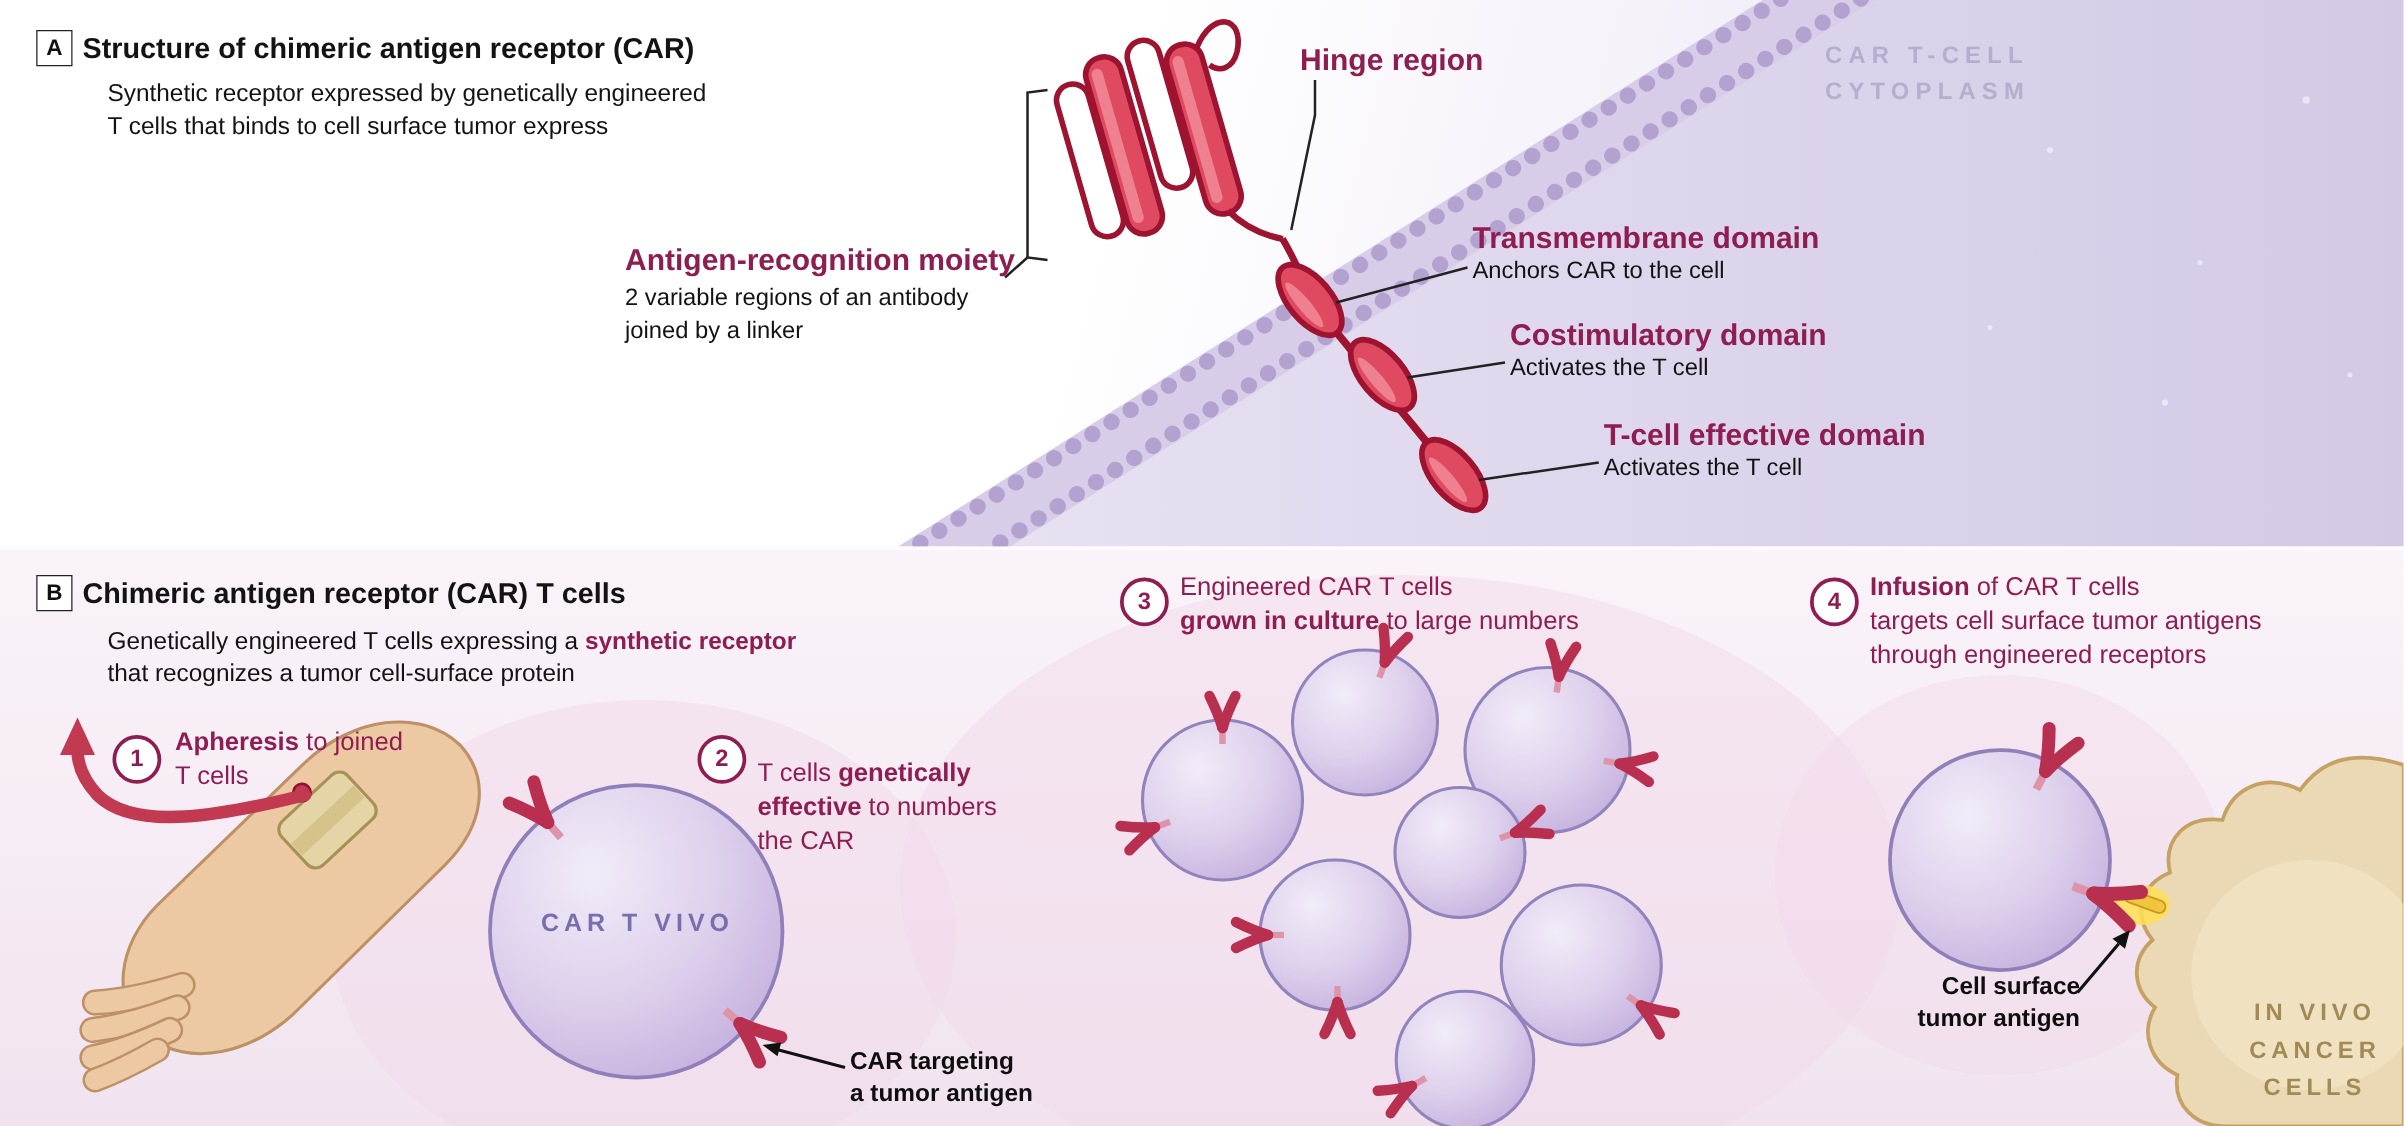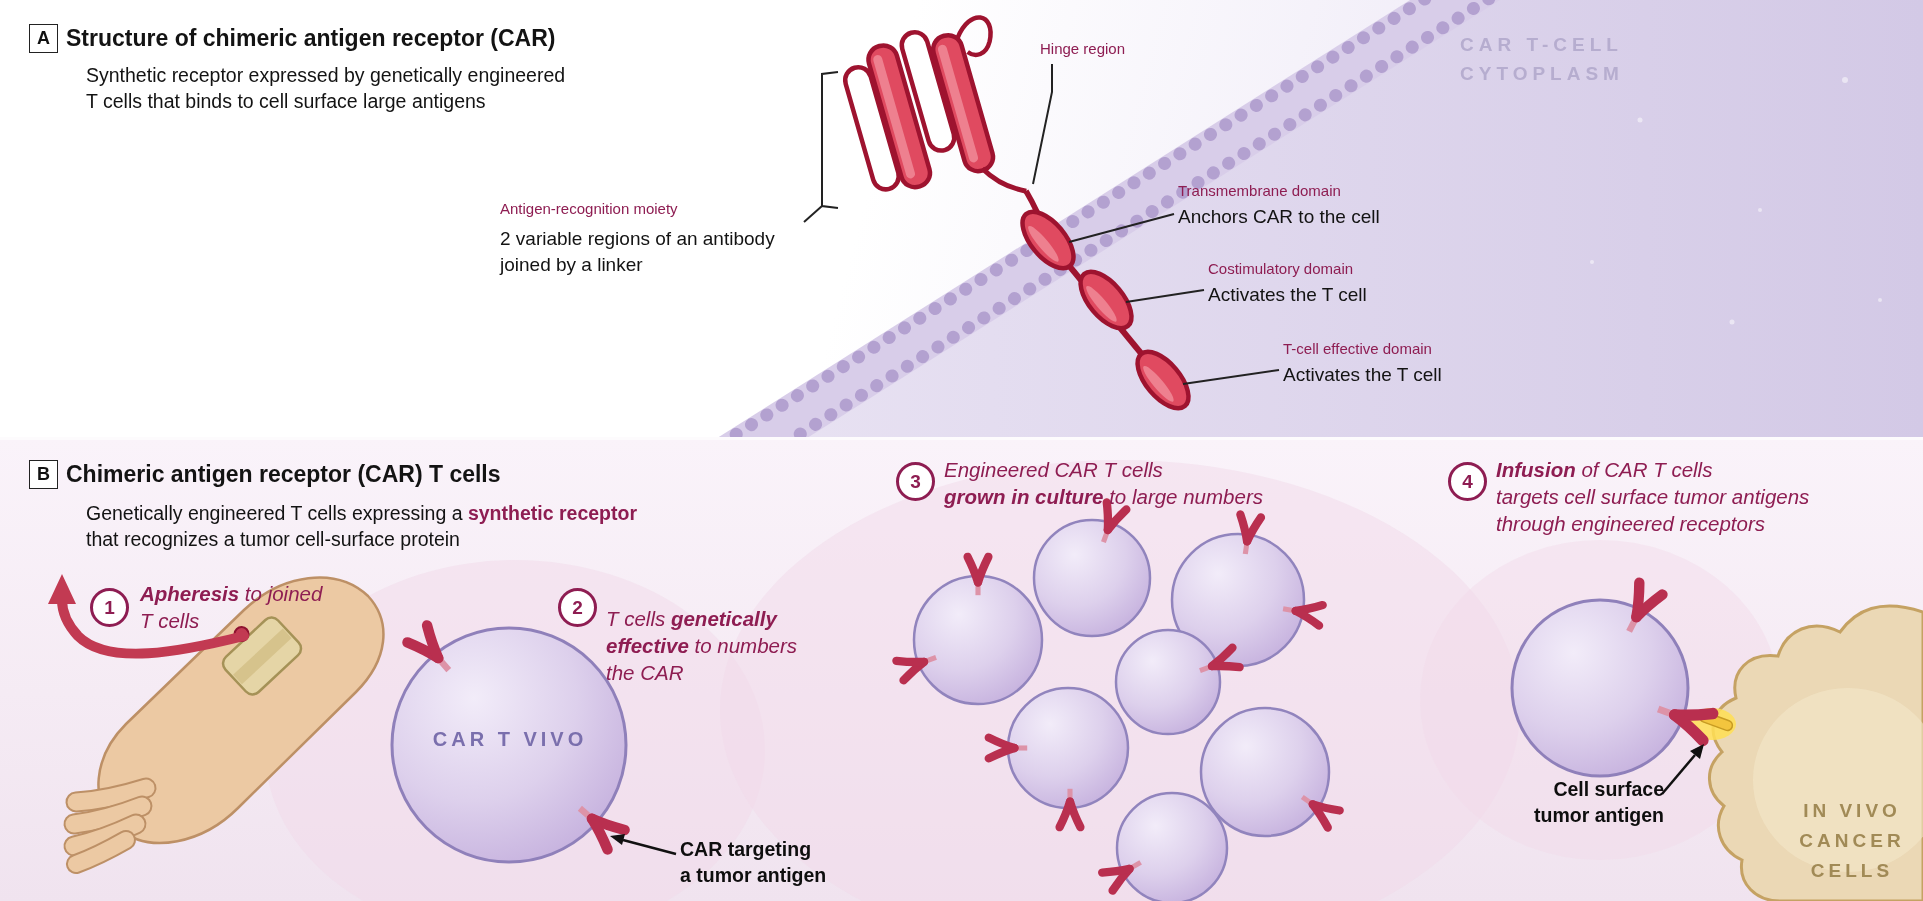--- a/index.html
+++ b/index.html
@@ -9,23 +9,23 @@
   .panelA-bg{position:absolute;left:0;top:0;width:1923px;height:437px;
              background:linear-gradient(105deg,#ffffff 45%,#f1edf8 72%,#e3dcf0 100%);}
   .panelB-bg{position:absolute;left:0;top:437px;width:1923px;height:464px;
              background:linear-gradient(180deg,#faf3fa 0%,#f5ebf4 55%,#f0e3ef 100%);
              border-top:3px solid #fdfbfd;box-sizing:border-box;}
   svg.scene{position:absolute;left:0;top:0;}
   .box{position:absolute;width:27px;height:27px;border:1.7px solid #222;background:#fff;
        color:#111;font-weight:bold;font-size:18px;display:flex;align-items:center;justify-content:center;}
   .h-title{position:absolute;font-size:23px;font-weight:bold;color:#131313;line-height:28px;}
   .body{position:absolute;font-size:19.5px;color:#131313;line-height:26px;}
-  .mh{font-size:15px;font-weight:normal;color:#8E1D52;line-height:26px;}
+  .mh{font-size:24px;font-weight:bold;color:#8E1D52;line-height:26px;}
   .sub{font-size:19px;color:#131313;line-height:26px;}
-  .step{position:absolute;font-size:20.5px;font-style:italic;color:#8E1D52;line-height:27px;}
+  .step{position:absolute;font-size:20.5px;color:#8E1D52;line-height:27px;}
   .step b{font-weight:bold;}
   .num{position:absolute;width:33px;height:33px;border:3px solid #8E1D52;border-radius:50%;
        background:#fff;color:#8E1D52;font-weight:bold;font-size:19px;
        display:flex;align-items:center;justify-content:center;box-sizing:content-box;}
   .callout{position:absolute;font-size:19.5px;font-weight:bold;color:#0e0e0e;line-height:26px;}
   .cyto{position:absolute;font-size:19px;font-weight:bold;color:#b6adcf;letter-spacing:5px;line-height:29px;}
   .invivo{position:absolute;font-size:19px;font-weight:bold;color:#a18a56;letter-spacing:4px;
           line-height:30px;text-align:center;}
   .cellname{position:absolute;font-size:20px;font-weight:bold;color:#7a6fad;letter-spacing:4px;text-align:center;}
   .maroon-inline{font-weight:bold;color:#8E1D52;}
@@ -192,21 +192,21 @@
         <line x1="1662" y1="794" x2="1695" y2="755" stroke="#111" stroke-width="2.5"></line>
         <polygon points="1704,744 1700,759 1690,751" fill="#111"></polygon>
       </g>
     </g>
   </svg>
 
   <div class="box" style="left:29px;top:24px;">A</div>
   <div class="h-title" style="left:66px;top:24px;">Structure of chimeric antigen receptor (CAR)</div>
   <div class="body" style="left:86px;top:62px;">
     <span style="display:block">Synthetic receptor expressed by genetically engineered</span>
-    <span style="display:block">T cells that binds to cell surface large antigens</span>
+    <span style="display:block">T cells that binds to cell surface tumor express</span>
   </div>
 
   <div class="abs mh" style="left:1040px;top:36px;">Hinge region</div>
 
   <div class="abs" style="left:500px;top:196px;">
     <span class="mh" style="display:block">Antigen-recognition moiety</span>
     <span class="sub" style="display:block;margin-top:4px;">2 variable regions of an antibody</span>
     <span class="sub" style="display:block">joined by a linker</span>
   </div>
 

